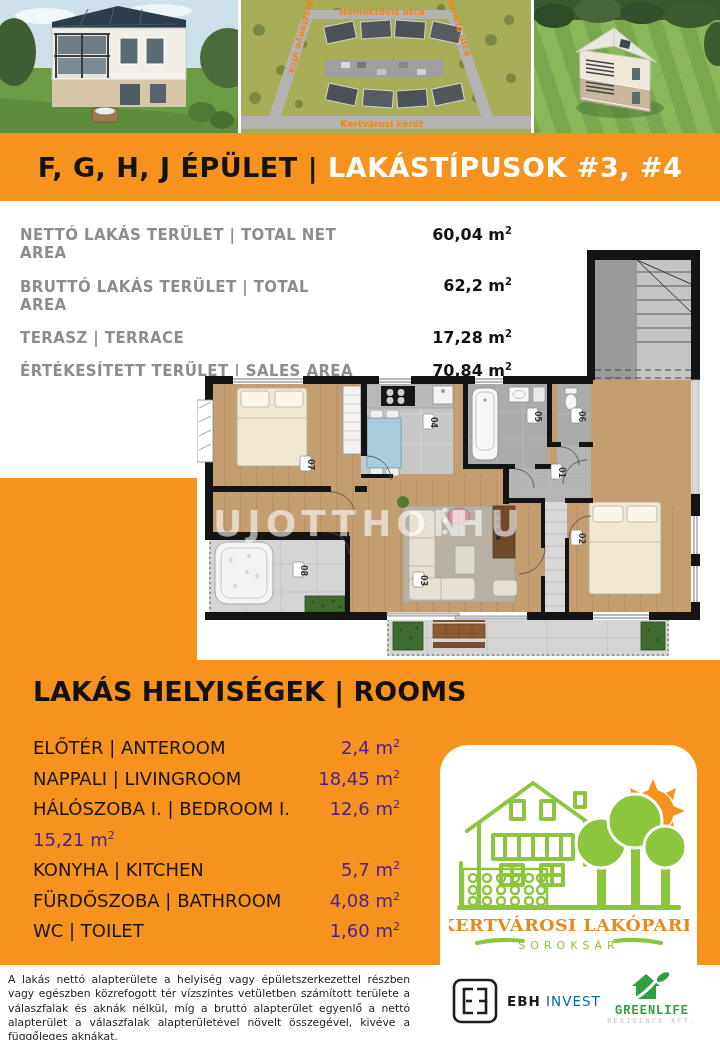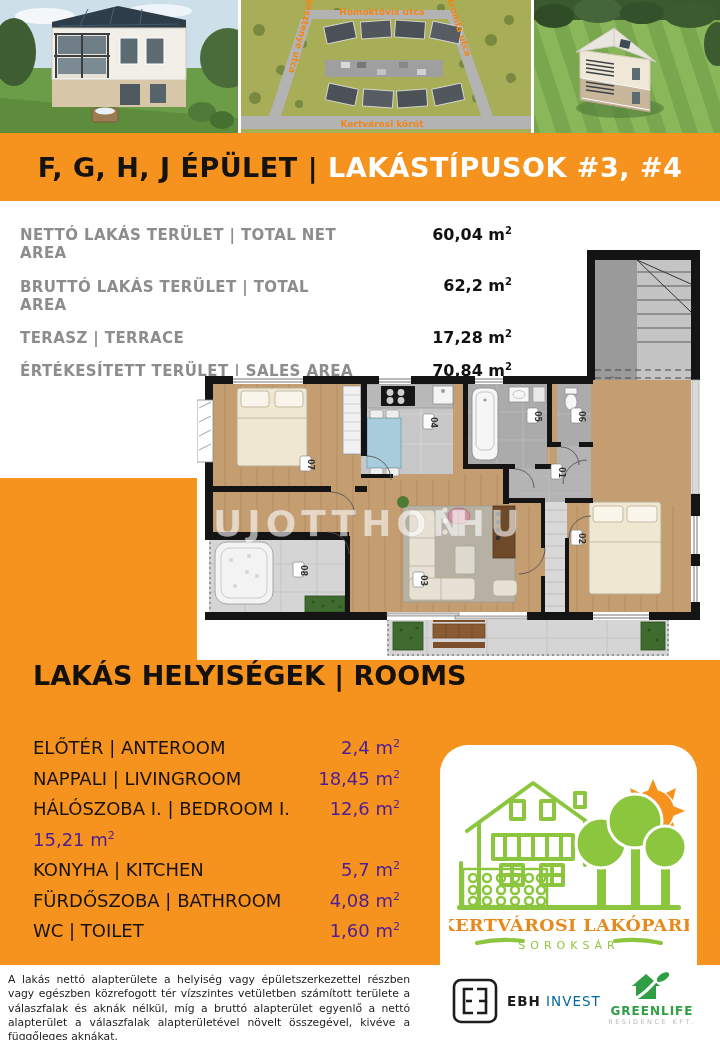--- a/index.html
+++ b/index.html
@@ -24,40 +24,40 @@
   .area-row { display:flex; align-items:baseline; margin-bottom:14px;gap:32px; }
   .area-row .lbl { flex:1; font-size:15px; font-weight:bold; color:#8d8d8d; letter-spacing:0.4px; }
   .area-row .val { width:125px; text-align:right; font-size:16px; font-weight:bold; color:#111;
                    white-space:nowrap; }
   .area-row sup { font-size:10px; }
   .orange-block { position:absolute; left:0; top:277px; width:197px; height:182px; background:#F6921E; }
   .planwrap { position:absolute; left:197px; top:49px; width:523px; height:410px; }
 
   
   .rooms { position:relative; height:305px; background:#F6921E; overflow:hidden; }
-  .rooms-title { position:absolute; left:33px; top:0; font-size:27px; font-weight:bold; color:#131109; }
+  .rooms-title { position:absolute; left:33px; top:16px; font-size:27px; font-weight:bold; color:#131109; }
   .room-rows { position:absolute; left:33px; top:77px; width:367px; }
   .room-row { display:flex; align-items:baseline; margin-bottom:9.5px; }
   .room-row .lbl { flex:1; font-size:18px; color:#17130b; }
   .room-row .val { text-align:right; font-size:18px; color:#4c1d95; white-space:nowrap; }
   .room-row sup { font-size:11px; }
   .logo-panel { position:absolute; left:440px; top:85px; width:257px; height:220px; background:#fff;
                 border-radius:28px 28px 0 0; }
   .logo-panel svg { display:block; margin:14px auto 0 auto; }
 
   
   .footer { position:relative; height:75px; background:#fff; }
   .disclaimer { position:absolute; left:8px; top:8px; width:402px; font-size:10.8px; line-height:1.32;
                 text-align:justify; color:#1c1c1c; }
   .ebh { position:absolute; left:452px; top:13px; display:flex; align-items:center; gap:9px; }
   .ebh .txt { font-size:13.5px; letter-spacing:1px; white-space:nowrap; }
   .ebh .txt .b { font-weight:bold; color:#1d1d1d; }
   .ebh .txt .g { color:#0369a1; }
   .greenlife { position:absolute; left:598px; top:5px; width:108px; display:flex; flex-direction:column;
-               align-items:center; }
+               align-items:center;font-family:Liberation Mono, monospace; }
   .greenlife .name { font-size:12px; font-weight:bold; color:#2F9E44; letter-spacing:1px; margin-top:2px; }
   .greenlife .sub { font-size:6.5px; color:#b6beb6; letter-spacing:2.5px; margin-top:0; }
 </style>
 </head>
 <body>
 
 <div class="page">
 
   <div class="photos">
 

